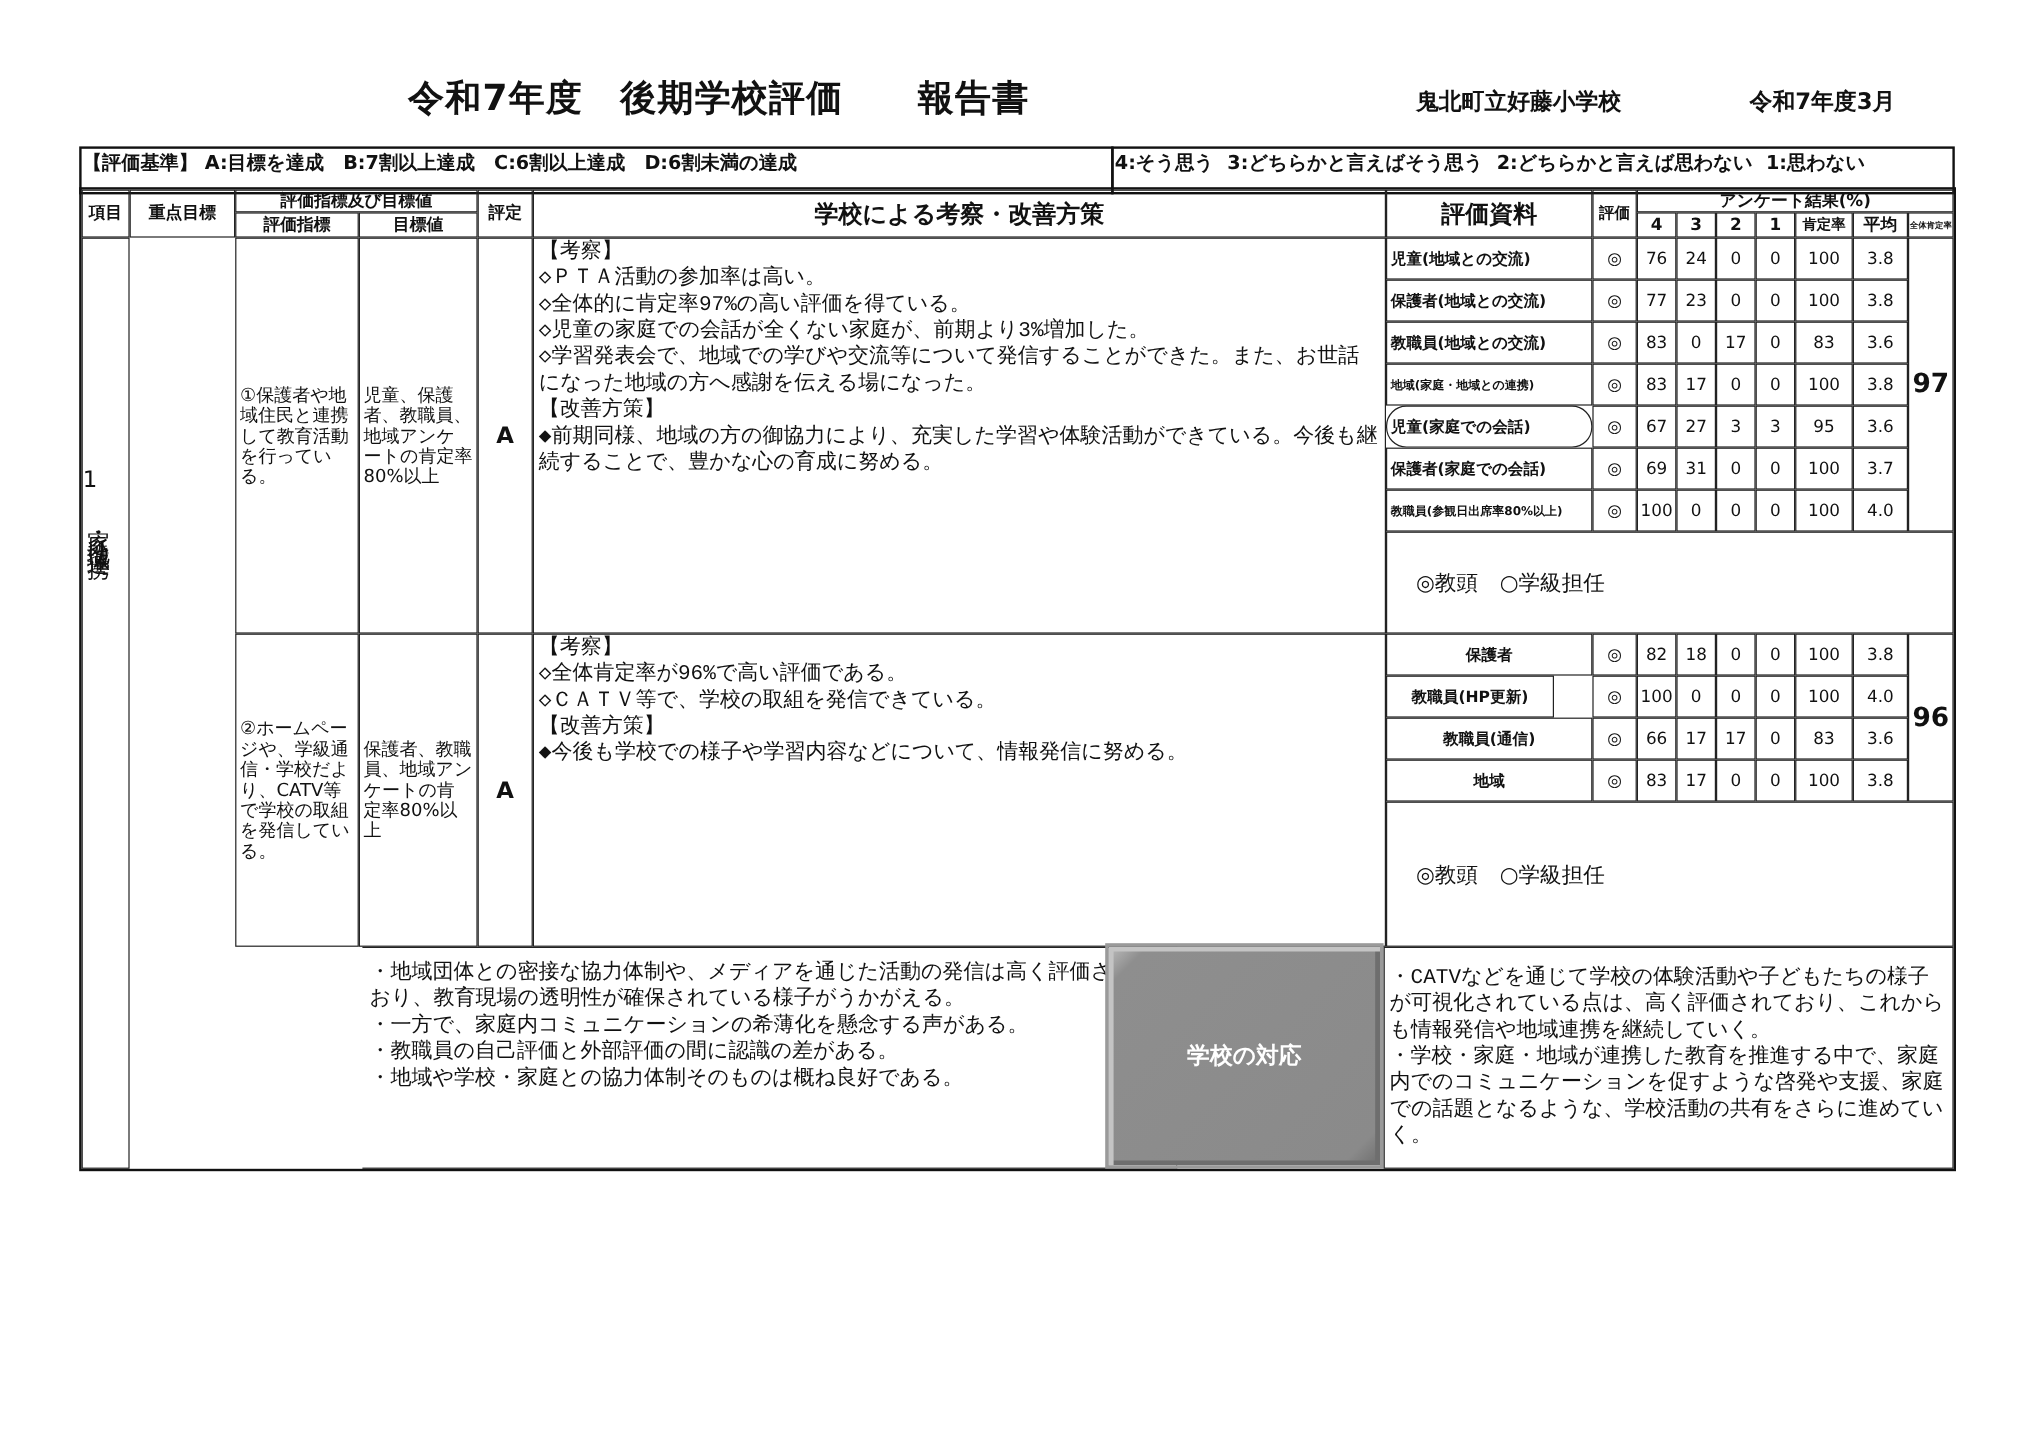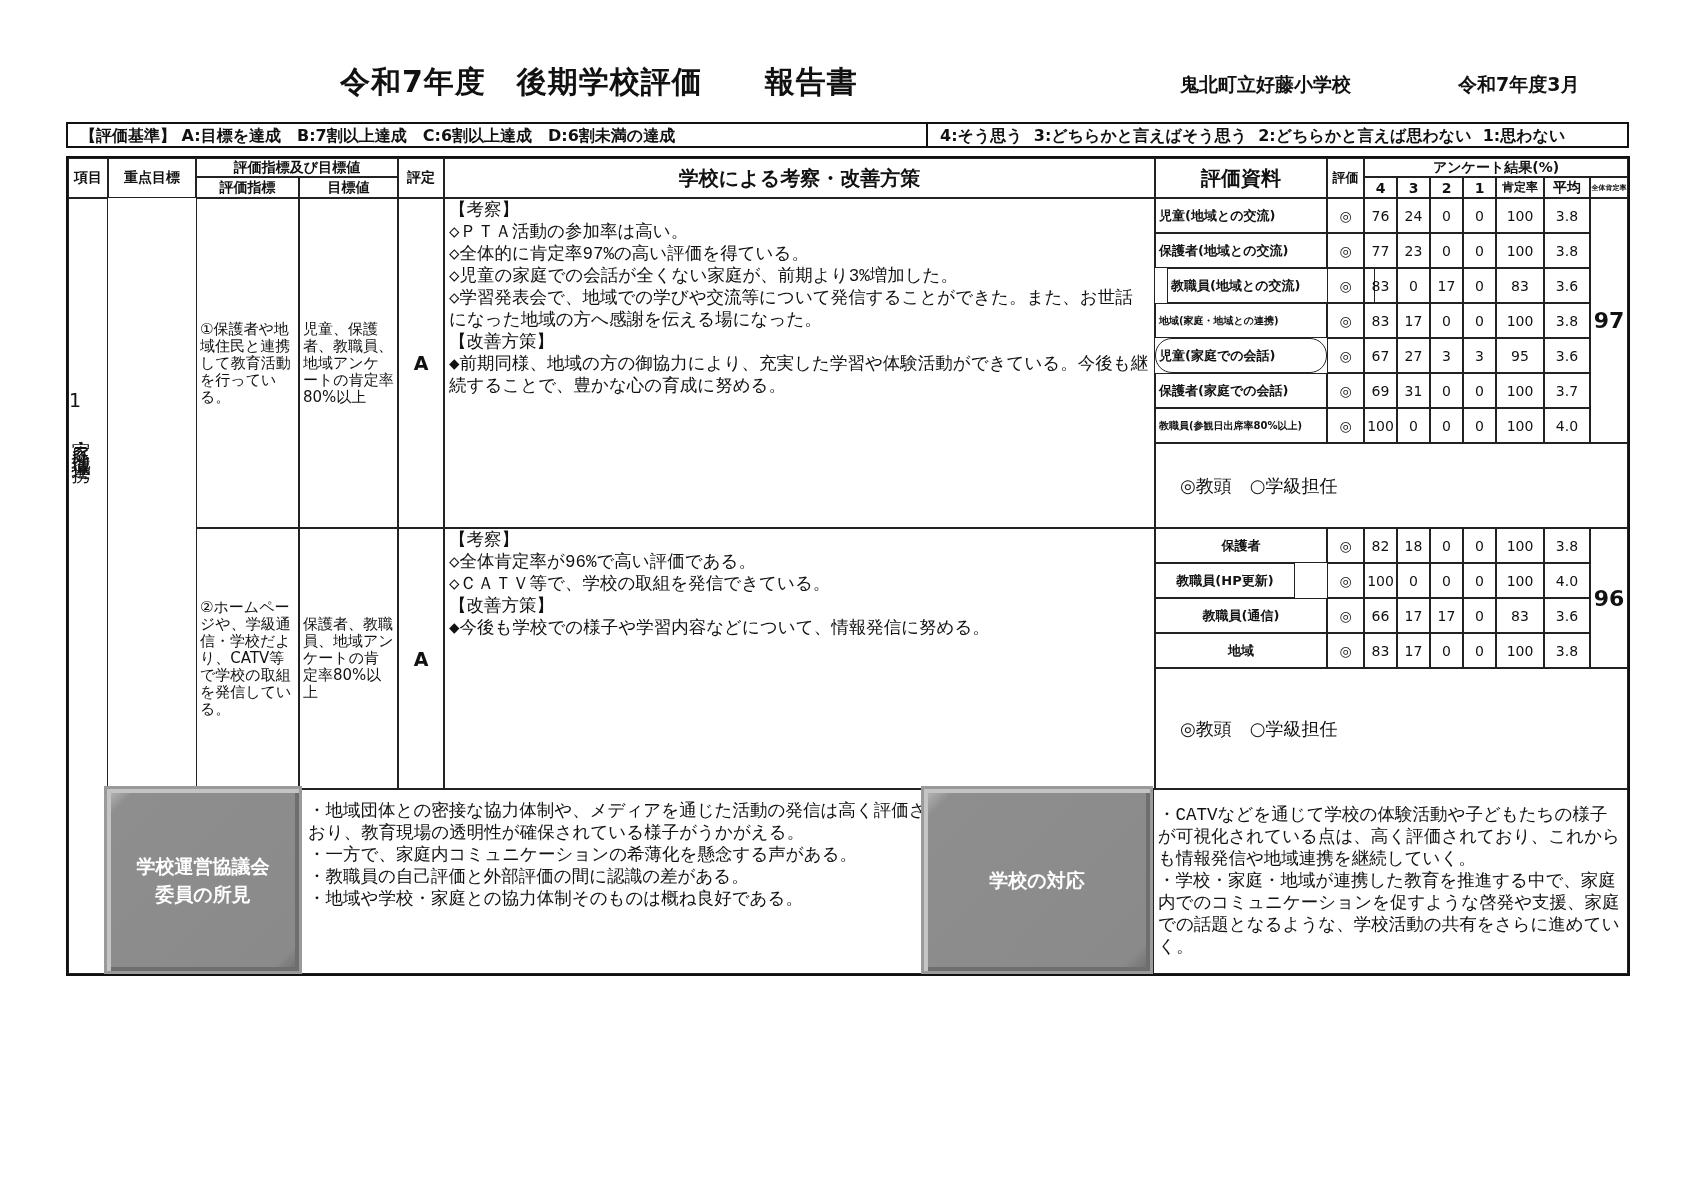--- a/index.html
+++ b/index.html
@@ -1,21 +1,21 @@
 <!DOCTYPE html>
 <html><head>
 <meta charset="utf-8">
 <style>
   html,body{margin:0;padding:0;background:#fff;}
   body{width:1697px;height:1200px;position:relative;overflow:hidden;font-family:"DejaVu Sans","Liberation Sans",sans-serif;color:#111;}
   .abs{position:absolute;box-sizing:border-box;}
   .title{left:340px;top:62px;font-size:30px;font-weight:bold;letter-spacing:1px;white-space:pre;}
   .school{left:1180px;top:72px;font-size:19px;font-weight:bold;}
   .date{left:1458px;top:72px;font-size:19px;font-weight:bold;}
-  .crit{border:2px solid #111;height:26px;top:122px;font-size:16px;font-weight:bold;padding:2px 12px;white-space:pre;line-height:20px;}
+  .crit{border:2px solid #111;height:40px;top:122px;font-size:16px;font-weight:bold;padding:2px 1px;white-space:pre;line-height:20px;}
   .crit-left{left:66px;width:862px;}
   .crit-right{left:926px;width:703px;}
   .grid{border:2px solid #111;}
   .c{border:1px solid #222;position:absolute;box-sizing:border-box;display:flex;align-items:center;justify-content:center;text-align:center;}
   .hd{font-weight:bold;font-size:14px;}
   .cell-left{justify-content:flex-start;text-align:left;}
   .small{font-size:13px;}
   .num{font-size:14px;}
   .graybox{background:linear-gradient(135deg,#bdbdbd 0%,#8e8e8e 8%,#8a8a8a 92%,#6d6d6d 100%);color:#fff;font-weight:bold;font-size:19px;display:flex;align-items:center;justify-content:center;text-align:center;line-height:28px;border:3px solid #9a9a9a;box-shadow:inset 4px 4px 0 #c4c4c4, inset -4px -4px 0 #6e6e6e;}
   .para{font-family:Liberation Mono, monospace;font-size:17.5px;line-height:22px;white-space:pre-wrap;}
@@ -101,21 +101,21 @@
       <div class="c num" style="left: 1428px; top: 40px; width: 48px; height: 35px; font-weight: normal;">100</div>
       <div class="c num" style="left: 1476px; top: 40px; width: 46px; height: 35px; font-weight: normal;">3.8</div>
       <div class="c small" style="left: 1087px; top: 75px; width: 172px; height: 35px; font-weight: bold; font-size: 13px; justify-content: flex-start; padding-left: 3px;">保護者(地域との交流)</div>
       <div class="c num" style="left: 1259px; top: 75px; width: 37px; height: 35px; font-weight: normal;">◎</div>
       <div class="c num" style="left: 1296px; top: 75px; width: 33px; height: 35px; font-weight: normal;">77</div>
       <div class="c num" style="left: 1329px; top: 75px; width: 33px; height: 35px; font-weight: normal;">23</div>
       <div class="c num" style="left: 1362px; top: 75px; width: 33px; height: 35px; font-weight: normal;">0</div>
       <div class="c num" style="left: 1395px; top: 75px; width: 33px; height: 35px; font-weight: normal;">0</div>
       <div class="c num" style="left: 1428px; top: 75px; width: 48px; height: 35px; font-weight: normal;">100</div>
       <div class="c num" style="left: 1476px; top: 75px; width: 46px; height: 35px; font-weight: normal;">3.8</div>
-      <div class="c small" style="left: 1087px; top: 110px; width: 208px; height: 35px; font-weight: bold; font-size: 13px; justify-content: flex-start; padding-left: 3px; margin-left: 12px;">教職員(地域との交流)</div>
+      <div class="c small" style="left: 1087px; top: 110px; width: 172px; height: 35px; font-weight: bold; font-size: 13px; justify-content: flex-start; padding-left: 3px;">教職員(地域との交流)</div>
       <div class="c num" style="left: 1259px; top: 110px; width: 37px; height: 35px; font-weight: normal;">◎</div>
       <div class="c num" style="left: 1296px; top: 110px; width: 33px; height: 35px; font-weight: normal;">83</div>
       <div class="c num" style="left: 1329px; top: 110px; width: 33px; height: 35px; font-weight: normal;">0</div>
       <div class="c num" style="left: 1362px; top: 110px; width: 33px; height: 35px; font-weight: normal;">17</div>
       <div class="c num" style="left: 1395px; top: 110px; width: 33px; height: 35px; font-weight: normal;">0</div>
       <div class="c num" style="left: 1428px; top: 110px; width: 48px; height: 35px; font-weight: normal;">83</div>
       <div class="c num" style="left: 1476px; top: 110px; width: 46px; height: 35px; font-weight: normal;">3.6</div>
       <div class="c small" style="left: 1087px; top: 145px; width: 172px; height: 35px; font-weight: bold; font-size: 10px; justify-content: flex-start; padding-left: 3px;">地域(家庭・地域との連携)</div>
       <div class="c num" style="left: 1259px; top: 145px; width: 37px; height: 35px; font-weight: normal;">◎</div>
       <div class="c num" style="left: 1296px; top: 145px; width: 33px; height: 35px; font-weight: normal;">83</div>
@@ -191,24 +191,20 @@
       <div class="c num" style="left: 1476px; top: 475px; width: 46px; height: 35px; font-weight: normal;">3.8</div>
     </div>
   <div class="c" style="left:1522px;top:370px;width:38px;height:140px;">
     <span style="font-size:22px;font-weight:bold;">96</span>
   </div>
   <div class="c cell-left" style="left:1087px;top:510px;width:473px;height:121px;padding-left:24px;">
     <span style="font-size:18px;">◎教頭　○学級担任</span>
   </div>
 
   <div class="c" style="left:40px;top:631px;width:1520px;height:185px;border:none;"></div>
-  <div class="abs graybox" style="left:36px;top:628px;width:198px;height:188px;">
-    <span style="white-space:pre;">学校運営協議会
-委員の所見</span>
-  </div>
   <div class="c cell-left" style="left:234px;top:631px;width:679px;height:185px;align-items:flex-start;padding:10px 4px 0 6px;border-left:none;">
     <div class="para">・地域団体との密接な協力体制や、メディアを通じた活動の発信は高く評価されており、教育現場の透明性が確保されている様子がうかがえる。
 ・一方で、家庭内コミュニケーションの希薄化を懸念する声がある。
 ・教職員の自己評価と外部評価の間に認識の差がある。
 ・地域や学校・家庭との協力体制そのものは概ね良好である。</div>
   </div>
   <div class="abs graybox" style="left:853px;top:628px;width:232px;height:188px;">
     <span>学校の対応</span>
   </div>
   <div class="c cell-left" style="left:1085px;top:631px;width:475px;height:185px;align-items:flex-start;padding:14px 4px 0 4px;">

